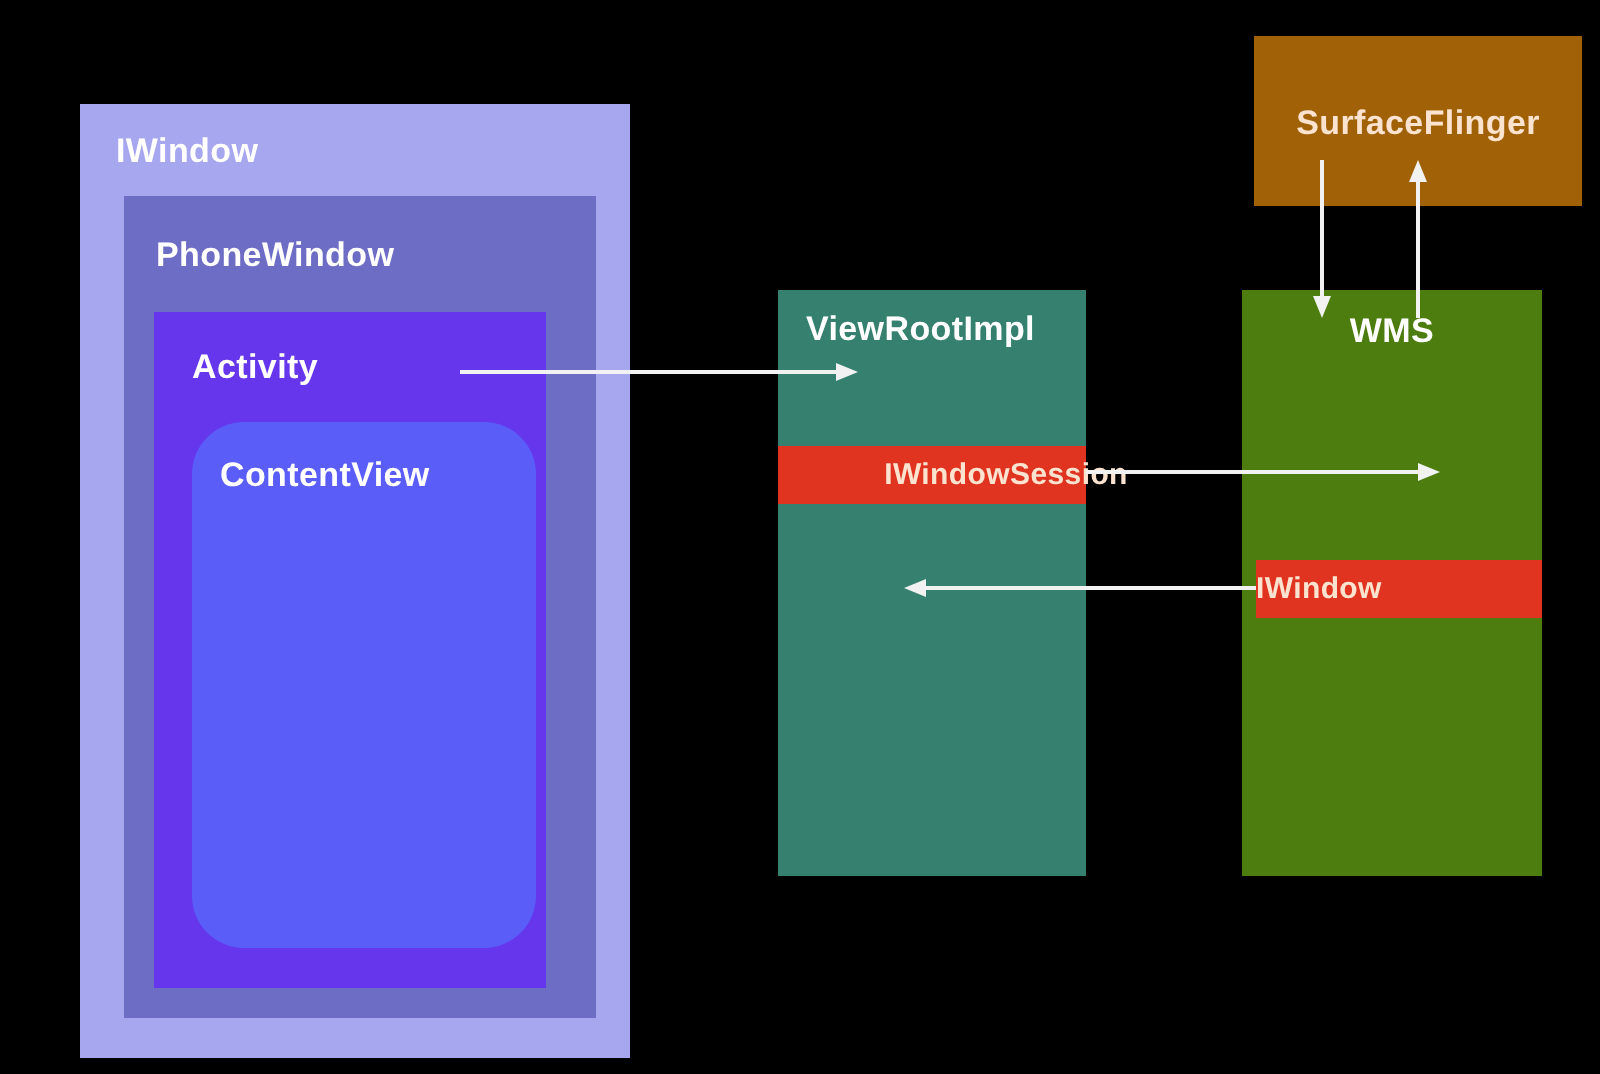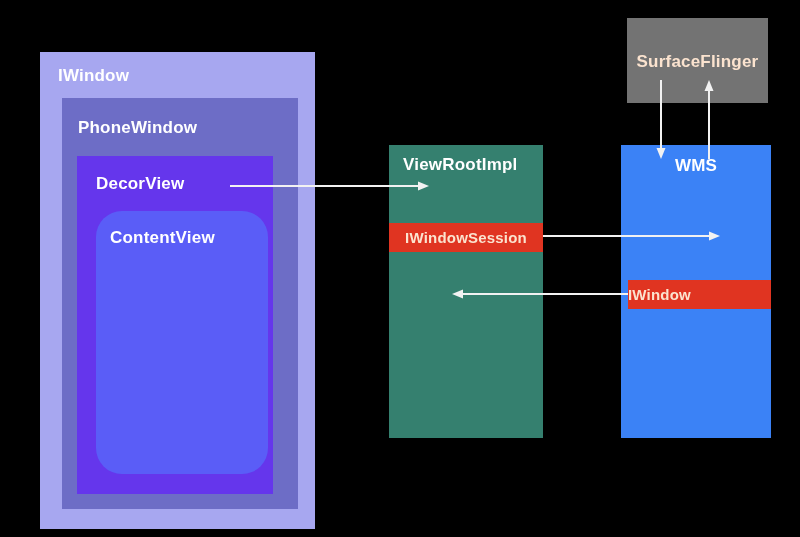--- a/index.html
+++ b/index.html
@@ -69,46 +69,47 @@
 
   #iwindowsession-box {
     left: 389px; top: 223px;
     width: 154px; height: 29px;
     background: #e03421;
   }
   #iwindowsession-label {
     left: 0; top: 6px; width: 100%;
     text-align: center; font-size: 15px;
     color: #fbe3cf;
+    padding-left: 37px;
   }
 
   
   #wms-box {
     left: 621px; top: 145px;
     width: 150px; height: 293px;
-    background: #3b82f6;
+    background: #4d7c0f;
   }
   #wms-label { left: 0; top: 11px; width: 100%; text-align: center; font-size: 17px; }
 
   #iwindow-box {
     left: 628px; top: 280px;
     width: 143px; height: 29px;
     background: #e03421;
   }
   #iwindow-label {
     left: 0; top: 6px; width: 100%;
     text-align: left; font-size: 15px;
     color: #fbe3cf;
   }
 
   
   #surfaceflinger-box {
     left: 627px; top: 18px;
-    width: 141px; height: 85px;
-    background: #737373;
+    width: 164px; height: 85px;
+    background: #a16207;
   }
   #surfaceflinger-label {
     left: 0; top: 34px; width: 100%;
     text-align: center; font-size: 17px;
     color: #fbe3cf;
   }
 
   
   .arrow-svg {
     position: absolute;
@@ -158,21 +159,21 @@
 
   <div class="box" id="activity-box">
     <span class="box-label" id="activity-label">IWindow</span>
   </div>
 
   <div class="box" id="phonewindow-box">
     <span class="box-label" id="phonewindow-label">PhoneWindow</span>
   </div>
 
   <div class="box" id="decorview-box">
-    <span class="box-label" id="decorview-label">DecorView</span>
+    <span class="box-label" id="decorview-label">Activity</span>
   </div>
 
   <div class="box" id="contentview-box">
     <span class="box-label" id="contentview-label">ContentView</span>
   </div>
 
   <div class="box" id="viewrootimpl-box">
     <span class="box-label" id="viewrootimpl-label">ViewRootImpl</span>
   </div>
 

